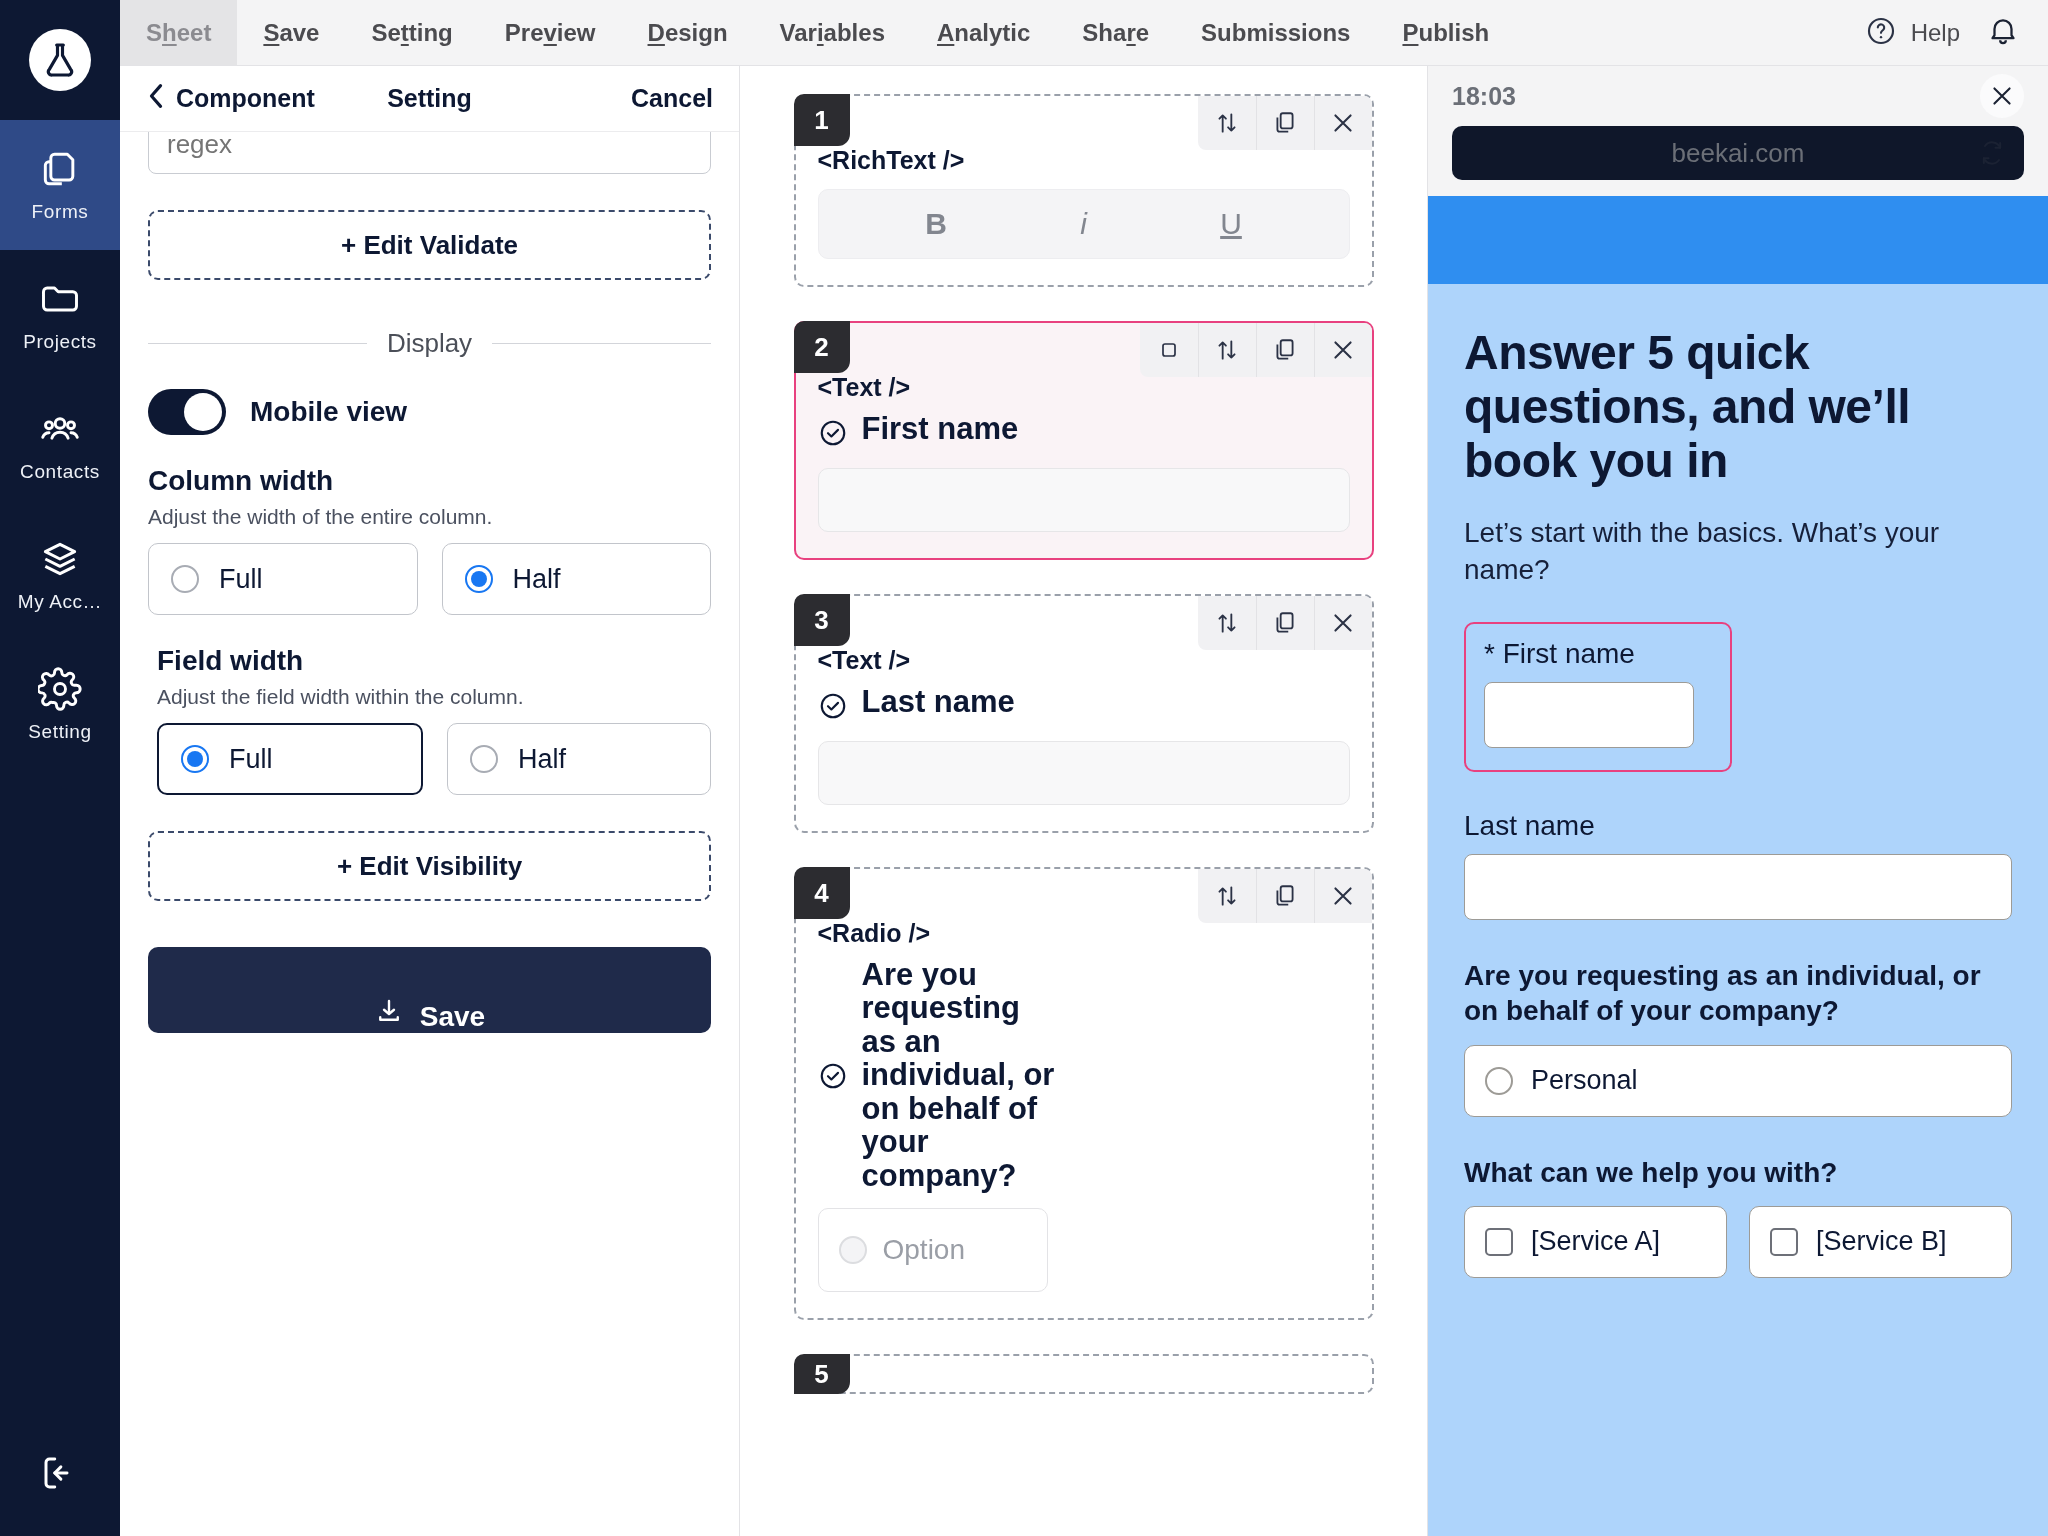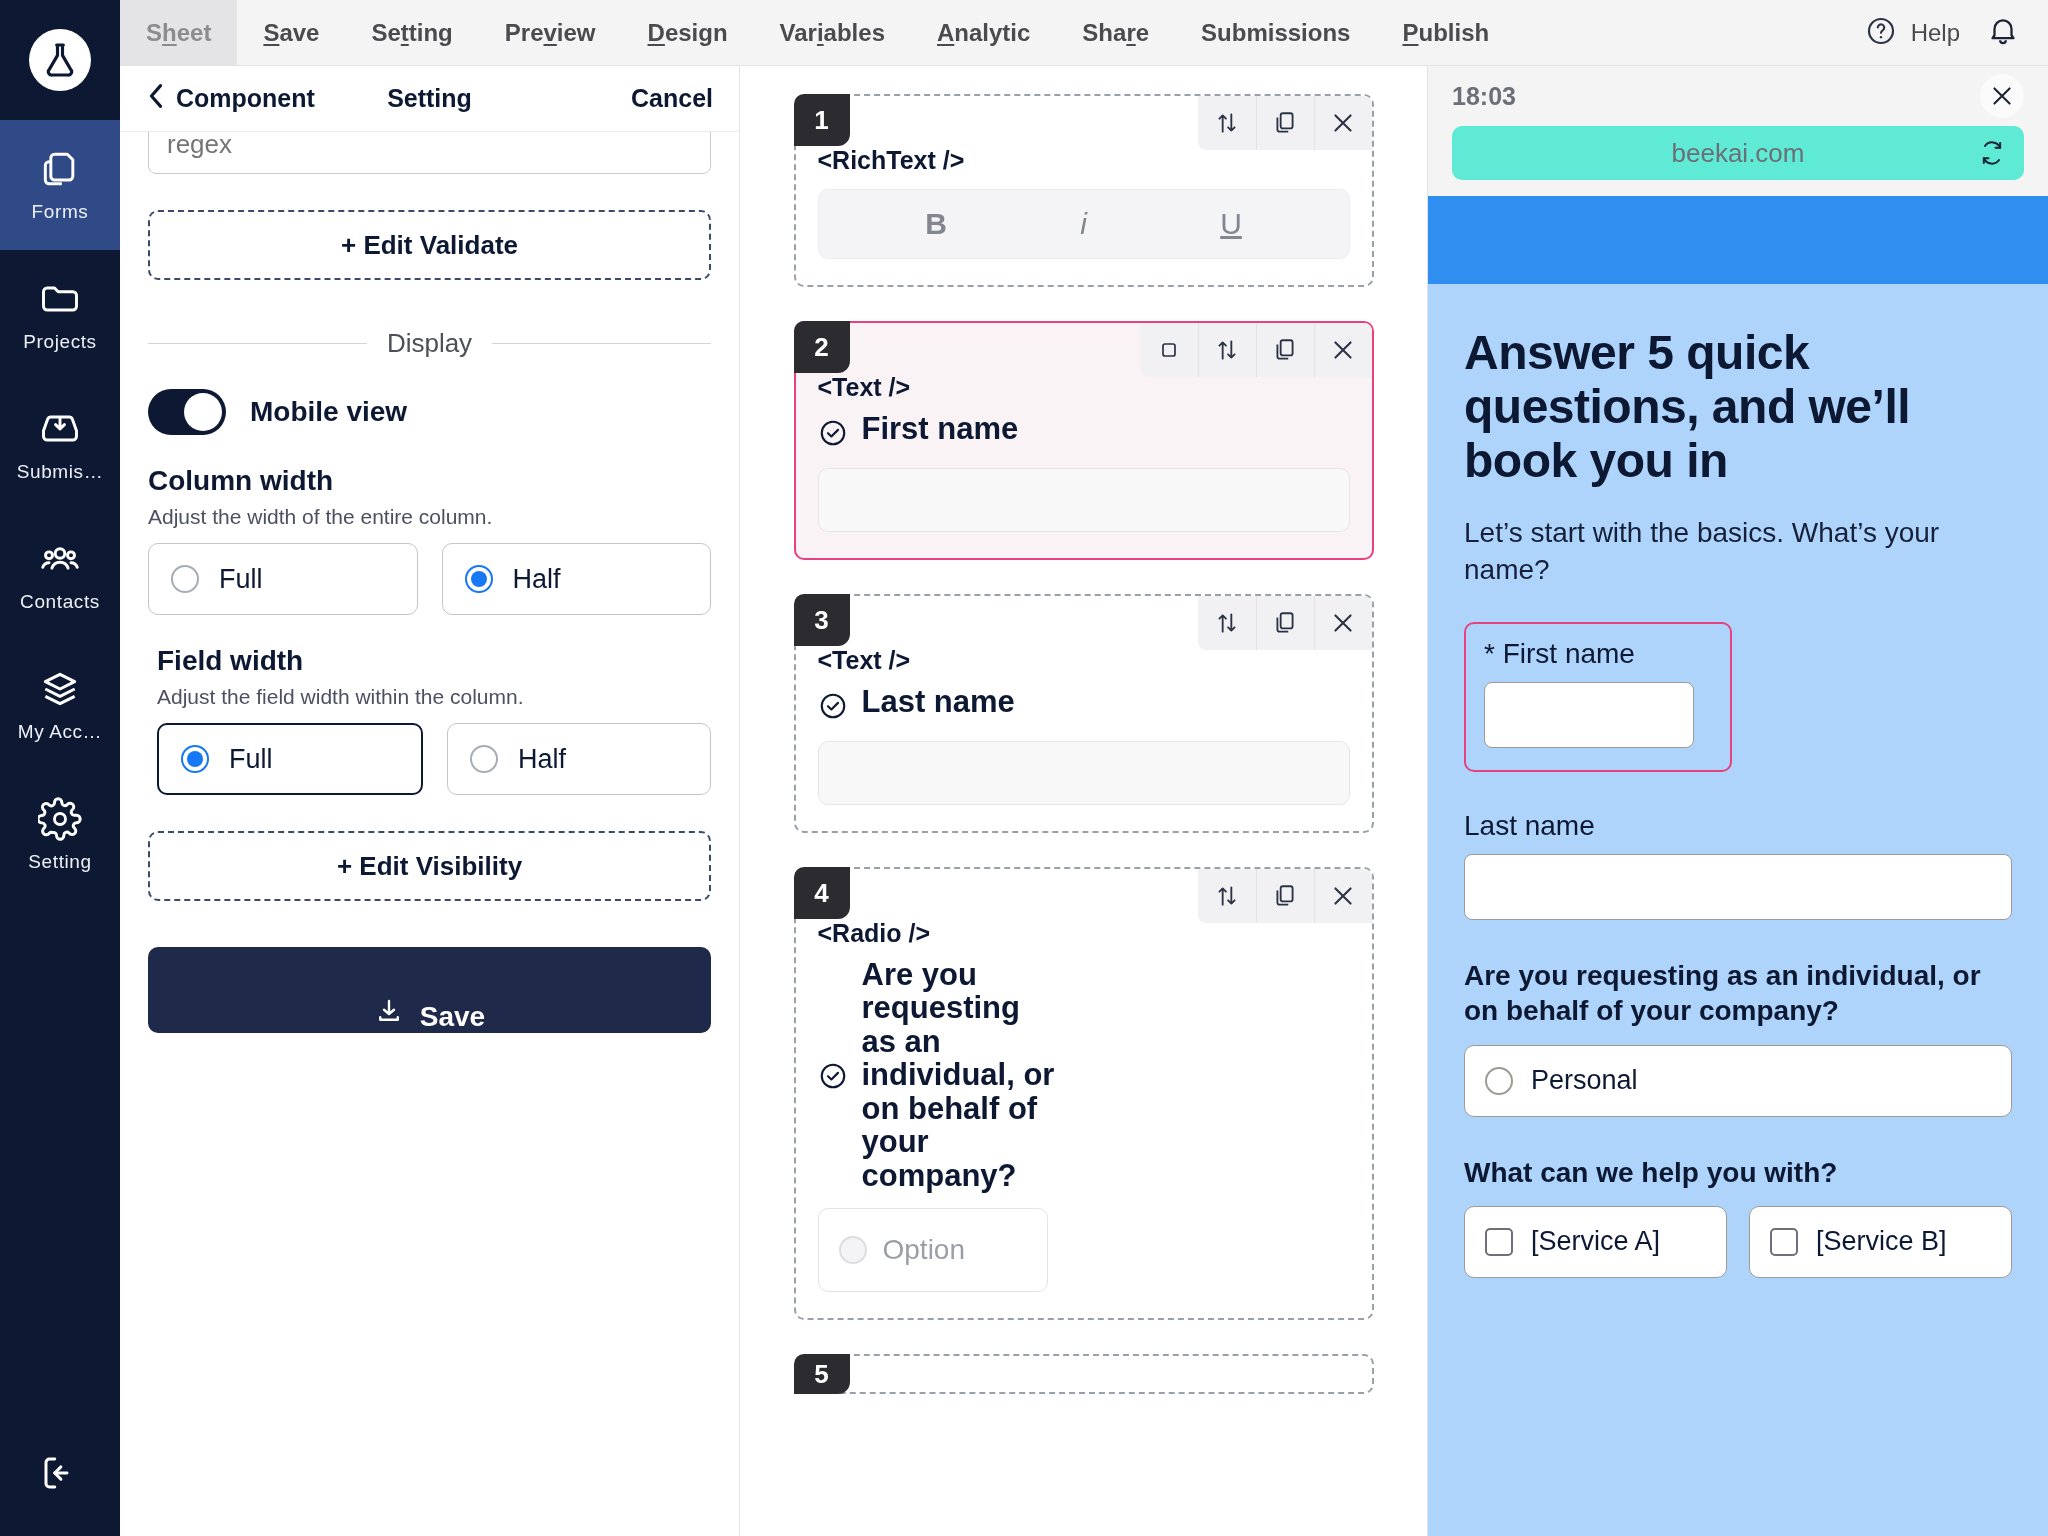--- a/index.html
+++ b/index.html
@@ -238,21 +238,21 @@
     height: 60px; flex: 0 0 60px; display: flex; align-items: center;
     padding: 0 24px; background: #f4f4f5;
   }
   .preview-time { font-size: 25px; color: #6b6f77; font-weight: 700; }
   .preview-close {
     margin-left: auto; width: 44px; height: 44px; border-radius: 50%;
     display: flex; align-items: center; justify-content: center;
     background: #fbfbfc; cursor: pointer;
   }
   .url-bar {
-    margin: 0 24px 16px; height: 54px; background: #5eead4;
+    margin: 0 24px 16px; height: 54px; background: #0f172a;
     border-radius: 10px; display: flex; align-items: center;
     justify-content: center; position: relative; cursor: pointer;
   }
   .url-text { font-size: 26px; color: #6b6f77; }
   .url-refresh { position: absolute; right: 18px; display: flex; }
   .preview-hero { height: 88px; background: #2f8ef0; flex: 0 0 88px; }
   .preview-form {
     flex: 1; background: #aed4fb; padding: 42px 36px 0; overflow: hidden;
   }
   .pf-title {
@@ -314,29 +314,20 @@
 
     <div class="rail-item">
       <span class="rail-icon">
         <svg width="44" height="44" viewBox="0 0 24 24" fill="none" stroke="#ffffff" stroke-width="1.6" stroke-linejoin="round">
           <path d="M3 8a2 2 0 012-2h4l2 2h8a2 2 0 012 2v6a2 2 0 01-2 2H5a2 2 0 01-2-2V8z"></path>
         </svg>
       </span>
       <span class="rail-label">Projects</span>
     </div>
 
-    <div class="rail-item">
-      <span class="rail-icon">
-        <svg width="44" height="44" viewBox="0 0 24 24" fill="none" stroke="#ffffff" stroke-width="1.6" stroke-linecap="round" stroke-linejoin="round">
-          <path d="M3 13l2.2-6.2A2 2 0 017.1 5.5h9.8a2 2 0 011.9 1.3L21 13v3a2 2 0 01-2 2H5a2 2 0 01-2-2v-3z"></path>
-          <path d="M12 6v6m0 0l-2.4-2.4M12 12l2.4-2.4"></path>
-        </svg>
-      </span>
-      <span class="rail-label">Submis…</span>
-    </div>
 
     <div class="rail-item">
       <span class="rail-icon">
         <svg width="44" height="44" viewBox="0 0 24 24" fill="none" stroke="#ffffff" stroke-width="1.6" stroke-linecap="round" stroke-linejoin="round">
           <circle cx="12" cy="9" r="2.6"></circle>
             <circle cx="6" cy="10" r="1.9"></circle>
             <circle cx="18" cy="10" r="1.9"></circle>
           <path d="M7.6 17a4.6 4.6 0 018.8 0"></path>
             <path d="M2.6 16.5A3.6 3.6 0 016 14"></path>
             <path d="M21.4 16.5A3.6 3.6 0 0018 14"></path>

